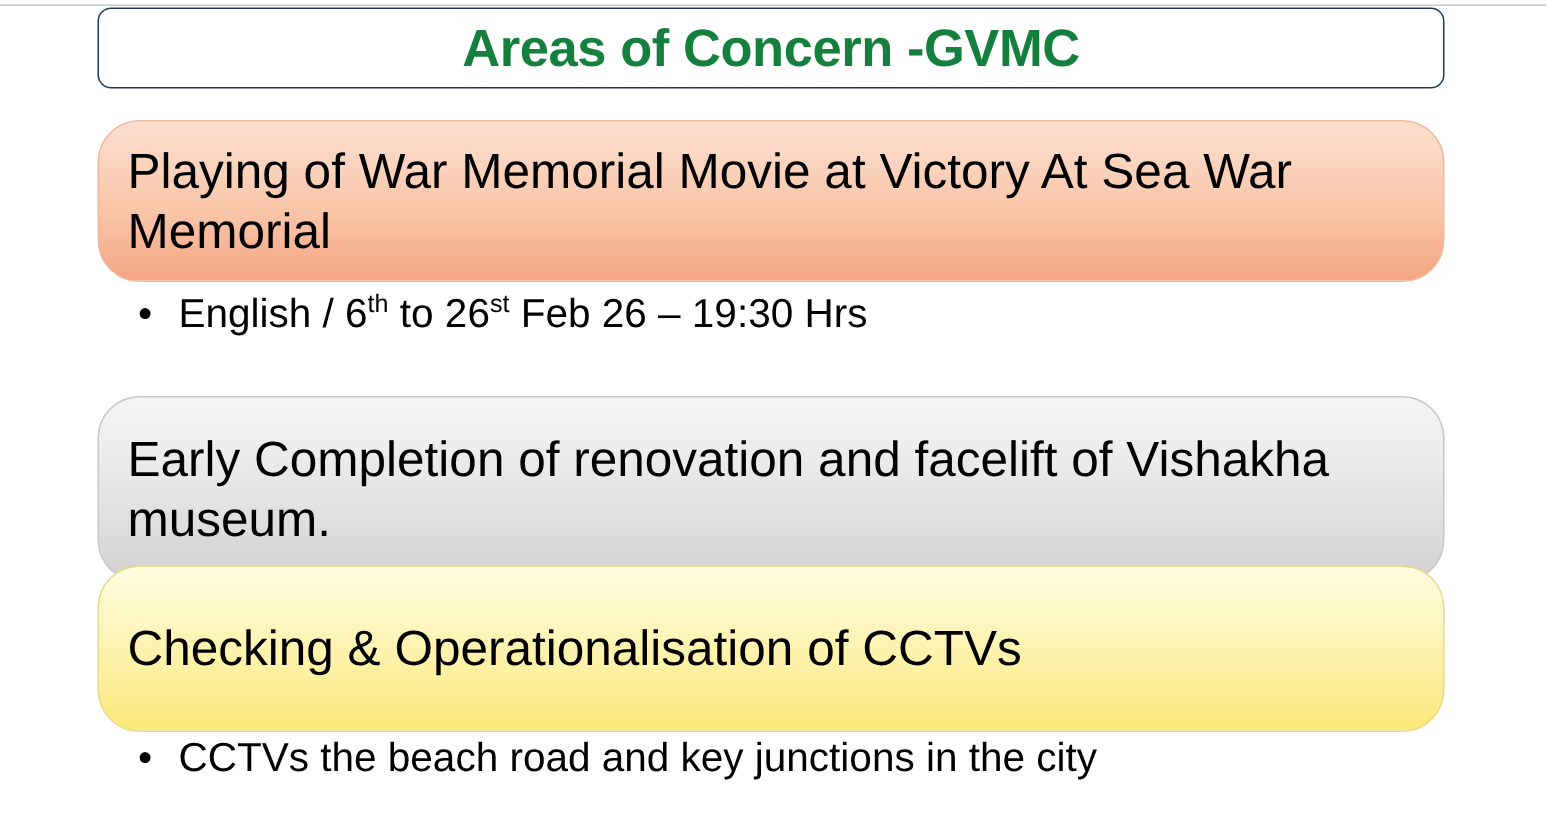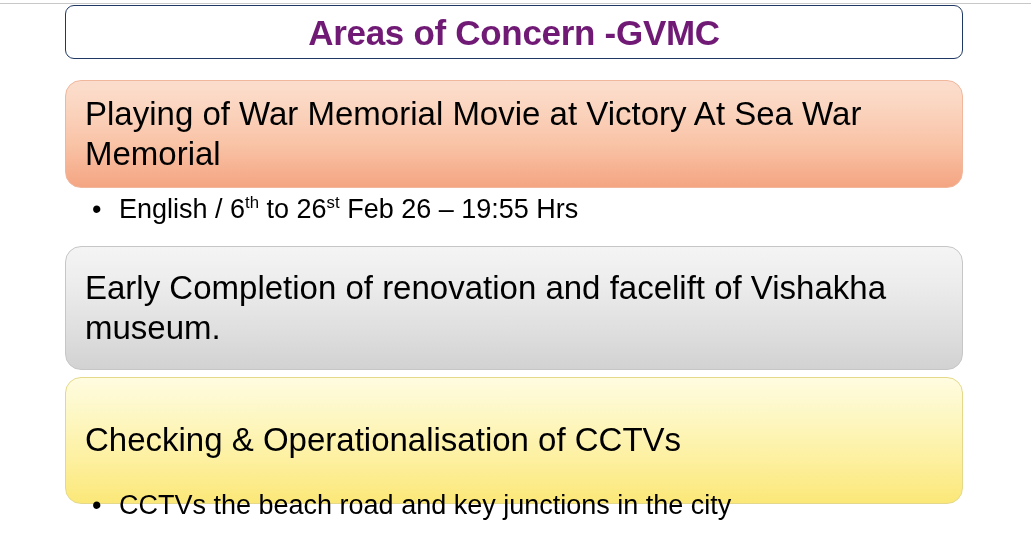--- a/index.html
+++ b/index.html
@@ -38,62 +38,62 @@
     border: 1.6px solid #1f3864;
     border-radius: 9px;
     display: flex;
     align-items: center;
     justify-content: center;
   }
   .title-text {
     font-size: 35px;
     font-weight: bold;
     letter-spacing: -0.3px;
-    color: #701a75;
+    color: #15803d;
     line-height: 1;
     white-space: nowrap;
   }
 
   
   .concern-box {
     position: absolute;
     left: 65px;
     width: 898px;
     box-sizing: border-box;
-    border-radius: 16px;
+    border-radius: 28px;
     display: flex;
     align-items: center;
   }
   .concern-text {
     font-size: 33px;
     line-height: 1.22;
     color: #000000;
     padding: 0 18px 0 19px;
   }
 
   
   .box-peach {
     top: 80px;
     height: 108px;
     background: linear-gradient(to bottom, #fbddcd 0%, #fbd8c4 18%, #f9c3a6 60%, #f4a582 100%);
     border: 1px solid #f0b79c;
   }
 
   
   .box-gray {
-    top: 246px;
+    top: 264px;
     height: 124px;
     background: linear-gradient(to bottom, #f4f4f4 0%, #eeeeee 25%, #e0e0e0 65%, #d2d2d2 100%);
     border: 1px solid #c6c6c6;
   }
 
   
   .box-yellow {
     top: 377px;
-    height: 127px;
+    height: 111px;
     background: linear-gradient(to bottom, #fffce0 0%, #fdf7c4 30%, #fdf0a0 65%, #fbe878 100%);
     border: 1px solid #e4d98a;
   }
 
   
   .bullet-line {
     position: absolute;
     left: 92px;
     display: flex;
     align-items: baseline;
@@ -125,21 +125,21 @@
 <div class="title-box">
   <span class="title-text">Areas of Concern -GVMC</span>
 </div>
 
 <div class="concern-box box-peach">
   <span class="concern-text">Playing of War Memorial Movie at Victory At Sea War Memorial</span>
 </div>
 
 <div class="bullet-line bullet-1">
   <span class="bullet-mark">•</span>
-  <span class="bullet-text"><span>English / 6</span><sup>th</sup><span> to 26</span><sup>st</sup><span> Feb 26 – 19:55 Hrs</span></span>
+  <span class="bullet-text"><span>English / 6</span><sup>th</sup><span> to 26</span><sup>st</sup><span> Feb 26 – 19:30 Hrs</span></span>
 </div>
 
 <div class="concern-box box-gray">
   <span class="concern-text">Early Completion of renovation and facelift of Vishakha museum.</span>
 </div>
 
 <div class="concern-box box-yellow">
   <span class="concern-text">Checking &amp; Operationalisation of CCTVs</span>
 </div>
 

